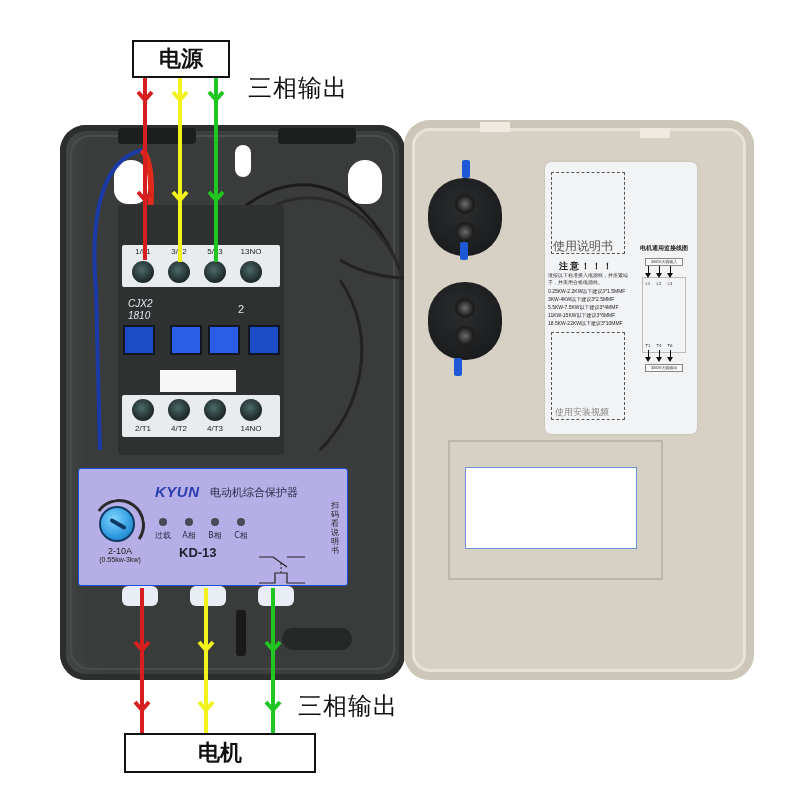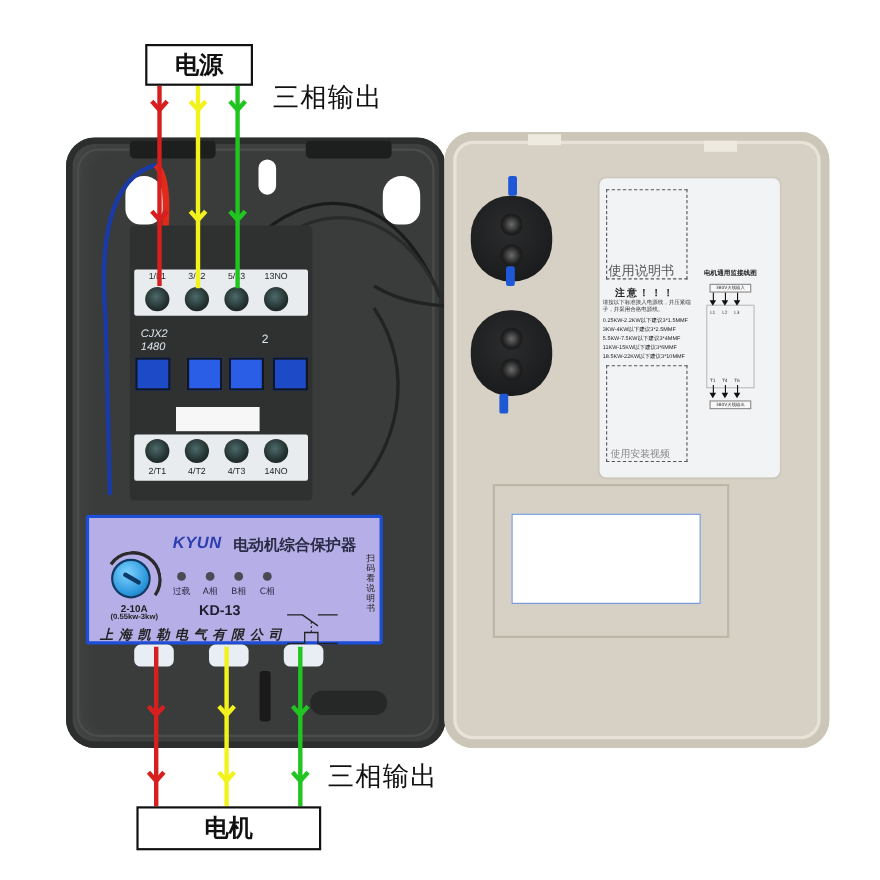--- a/index.html
+++ b/index.html
@@ -20,42 +20,42 @@
   
   .contactor { position: absolute; left: 118px; top: 205px; width: 166px; height: 250px; background: #2f3131; border-radius: 4px; }
   .term-strip { position: absolute; left: 4px; width: 158px; height: 42px; background: #e9ecef; border-radius: 2px; }
   .term { position: absolute; width: 30px; text-align: center; font-size: 8px; color: #222; font-family: "Liberation Sans", sans-serif; }
   .screw { position: absolute; width: 22px; height: 22px; border-radius: 50%; background: radial-gradient(circle at 45% 40%, #4c6a6a 0%, #23302f 60%, #121717 100%); }
   .model { position: absolute; color: #dfe7ee; font-size: 10px; font-family: "Liberation Sans", sans-serif; line-height: 12px; }
   .blue-btn { position: absolute; width: 32px; height: 30px; background: #1d4bc7; border: 2px solid #101624; }
   .white-tab { position: absolute; background: #f7f7f7; }
 
   
-  .protector { position: absolute; left: 78px; top: 468px; width: 270px; height: 118px; background: #b6aee6; border: 3px solid #1d4ed8; border-radius: 3px; }
+  .protector { position: absolute; left: 78px; top: 468px; width: 270px; height: 118px; background: #b6aee6; border: 1px solid #1d4ed8; border-radius: 3px; }
   .brand { position: absolute; left: 76px; top: 14px; font-family: "Liberation Sans", sans-serif; font-weight: bold; font-style: italic; color: #2b3eb0; font-size: 15px; letter-spacing: 0.5px; }
-  .prod-name { position: absolute; left: 131px; top: 16px; font-size: 14px; color: #2a2a45; font-weight: bold; }
+  .prod-name { position: absolute; left: 131px; top: 16px; font-size: 11px; color: #2a2a45; }
   .knob { position: absolute; left: 20px; top: 37px; width: 36px; height: 36px; border-radius: 50%; background: radial-gradient(circle at 40% 35%, #7fd4ff, #2b96dc 65%, #186aa6); border: 2px solid #0f3a64; }
   .knob-line { position: absolute; left: 8px; top: 14px; width: 18px; height: 4px; background: #0d3a66; transform: rotate(30deg); border-radius: 2px; }
   .arc { position: absolute; left: 14px; top: 30px; width: 52px; height: 52px; border-radius: 50%; border: 3px solid transparent; border-top-color: #2a2a2a; border-right-color: #2a2a2a; transform: rotate(-10deg); }
   .led { position: absolute; width: 8px; height: 8px; border-radius: 50%; background: #4a4a55; }
   .led-label { position: absolute; font-size: 8px; color: #2a2a45; width: 30px; text-align: center; }
-  .range { position: absolute; font-size: 9px; color: #222; text-align: center; font-family: "Liberation Sans", sans-serif; font-weight: bold; }
+  .range { position: absolute; font-size: 9px; color: #222; text-align: center; font-family: "Liberation Sans", sans-serif; }
   .kd { position: absolute; left: 100px; top: 76px; font-family: "Liberation Sans", sans-serif; font-weight: bold; font-size: 13px; color: #1d1d2e; }
   .company { position: absolute; left: 10px; top: 98px; font-size: 12px; color: #222; font-weight: bold; letter-spacing: 5px; font-style: italic; }
   .scan { position: absolute; left: 252px; top: 32px; font-size: 8px; line-height: 9px; width: 10px; color: #222; }
 
   
   .box-right { position: absolute; left: 404px; top: 120px; width: 350px; height: 560px; background: #d6d1c4; border-radius: 26px; box-shadow: inset 0 0 0 8px #cbc6b8, inset 0 0 0 11px #e7e3d8; }
   .window { position: absolute; left: 465px; top: 467px; width: 172px; height: 82px; background: #fff; border: 1px solid #6b8fd8; }
   .sensor { position: absolute; width: 74px; height: 78px; border-radius: 36px; background: radial-gradient(circle at 45% 40%, #2a2c2d, #151617); }
   .sensor .hole2 { position: absolute; left: 27px; width: 20px; height: 20px; border-radius: 50%; background: radial-gradient(circle, #6c6c6c 0%, #222 55%, #0b0b0b 100%); }
   .blue-crimp { position: absolute; width: 8px; height: 18px; background: #1f58d6; border-radius: 2px; }
 
   
-  .card { position: absolute; left: 545px; top: 162px; width: 164px; height: 272px; background: #f2f3f5; border-radius: 6px; box-shadow: 0 0 2px rgba(0,0,0,0.15); }
+  .card { position: absolute; left: 545px; top: 162px; width: 152px; height: 272px; background: #f2f3f5; border-radius: 6px; box-shadow: 0 0 2px rgba(0,0,0,0.15); }
   .dash-box { position: absolute; border: 1px dashed #555; }
   .card-title { position: absolute; font-family: "DejaVu Serif", serif; font-size: 11px; color: #555; }
   .card-note { position: absolute; left: 14px; top: 98px; font-size: 9px; color: #222; font-weight: bold; letter-spacing: 2px; }
   .card-desc { position: absolute; left: 3px; top: 110px; width: 88px; font-size: 5px; line-height: 7px; color: #333; }
   .spec { position: absolute; left: 3px; font-size: 5px; color: #222; font-family: "Liberation Sans", sans-serif; white-space: nowrap; }
   .wire-title { position: absolute; left: 95px; top: 82px; font-size: 6px; font-weight: bold; color: #222; white-space: nowrap; }
   .wbox { position: absolute; border: 1px solid #888; font-size: 4px; color: #333; text-align: center; background: #f8f8f8; }
   .wframe { position: absolute; left: 97px; top: 115px; width: 44px; height: 76px; border: 1px solid #bbb; }
   .tlab { position: absolute; font-size: 4px; color: #333; width: 10px; text-align: center; }
   .arrow-dn { position: absolute; width: 0; height: 0; border-left: 3px solid transparent; border-right: 3px solid transparent; border-top: 5px solid #111; }
@@ -89,21 +89,21 @@
     <span class="term" style="left:42px;top:2px;">3/L2</span>
     <span class="term" style="left:78px;top:2px;">5/L3</span>
     <span class="term" style="left:114px;top:2px;">13NO</span>
     <div class="screw" style="left:10px;top:16px;"></div>
     <div class="screw" style="left:46px;top:16px;"></div>
     <div class="screw" style="left:82px;top:16px;"></div>
     <div class="screw" style="left:118px;top:16px;"></div>
   </div>
   <div class="model" style="left:10px;top:93px;font-style:italic;">
     <div>CJX2</div>
-    <div>1480</div>
+    <div>1810</div>
   </div>
   <div class="model" style="left:120px;top:98px;font-size:11px;">2</div>
   <div class="blue-btn" style="left:5px;top:120px;"></div>
   <div class="blue-btn" style="left:52px;top:120px;background:#2a5ee6;"></div>
   <div class="blue-btn" style="left:90px;top:120px;background:#2a5ee6;"></div>
   <div class="blue-btn" style="left:130px;top:120px;"></div>
   <div class="white-tab" style="left:42px;top:165px;width:78px;width:76px;height:22px;"></div>
   <div class="term-strip" style="top:190px;">
     <div class="screw" style="left:10px;top:4px;"></div>
     <div class="screw" style="left:46px;top:4px;"></div>
@@ -129,21 +129,20 @@
   </div>
   <div class="led" style="left:80px;top:49px;"></div>
   <div class="led" style="left:106px;top:49px;"></div>
   <div class="led" style="left:132px;top:49px;"></div>
   <div class="led" style="left:158px;top:49px;"></div>
   <span class="led-label" style="left:69px;top:61px;">过载</span>
   <span class="led-label" style="left:95px;top:61px;">A相</span>
   <span class="led-label" style="left:121px;top:61px;">B相</span>
   <span class="led-label" style="left:147px;top:61px;">C相</span>
   <div class="kd">KD-13</div>
-  <div class="company">上海凯勒电气有限公司</div>
   <div class="scan">扫码看说明书</div>
   <svg class="abs" style="left:178px;top:84px;" width="50" height="32">
     <path d="M2 4 L16 4 L30 14 M30 4 L48 4" stroke="#222" stroke-width="1.2" fill="none"></path>
     <path d="M24 10 L24 20" stroke="#222" stroke-width="1" stroke-dasharray="2 2"></path>
     <path d="M2 30 L18 30 L18 20 L30 20 L30 30 L48 30" stroke="#222" stroke-width="1.2" fill="none"></path>
   </svg>
 </div>
 
 <div class="abs" style="left:122px;top:586px;width:36px;height:20px;background:#e8eef3;border-radius:6px;"></div>
 <div class="abs" style="left:190px;top:586px;width:36px;height:20px;background:#e8eef3;border-radius:6px;"></div>
@@ -228,14 +227,14 @@
     <path d="M199 642 L206 650 L213 642" stroke="#f2f21c"></path>
     <path d="M199 702 L206 710 L213 702" stroke="#f2f21c"></path>
     <line x1="273" y1="588" x2="273" y2="734" stroke="#21c521"></line>
     <path d="M266 642 L273 650 L280 642" stroke="#21c521"></path>
     <path d="M266 702 L273 710 L280 702" stroke="#21c521"></path>
   </g>
 </svg>
 
 <div class="label-box" style="left:132px;top:40px;width:98px;height:38px;">电源</div>
 <div class="caption" style="left:248px;top:72px;">三相输出</div>
-<div class="label-box" style="left:124px;top:733px;width:168px;height:40px;">电机</div>
+<div class="label-box" style="left:124px;top:733px;width:192px;height:40px;">电机</div>
 <div class="caption" style="left:298px;top:690px;">三相输出</div>
 
 </body></html>

